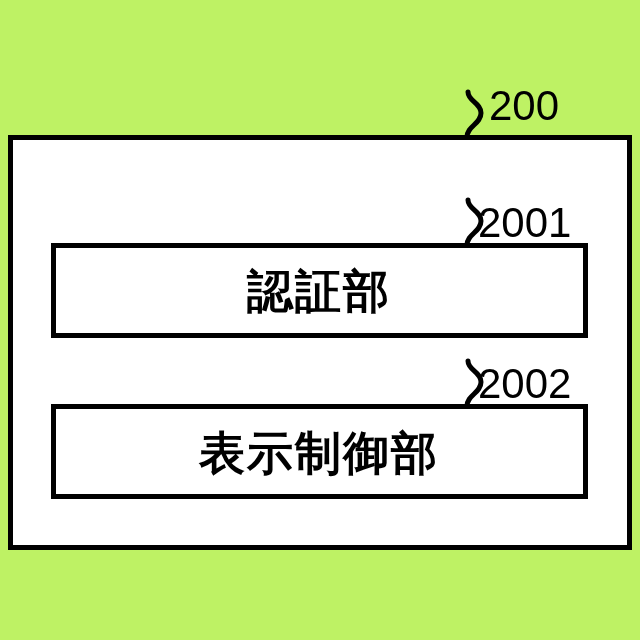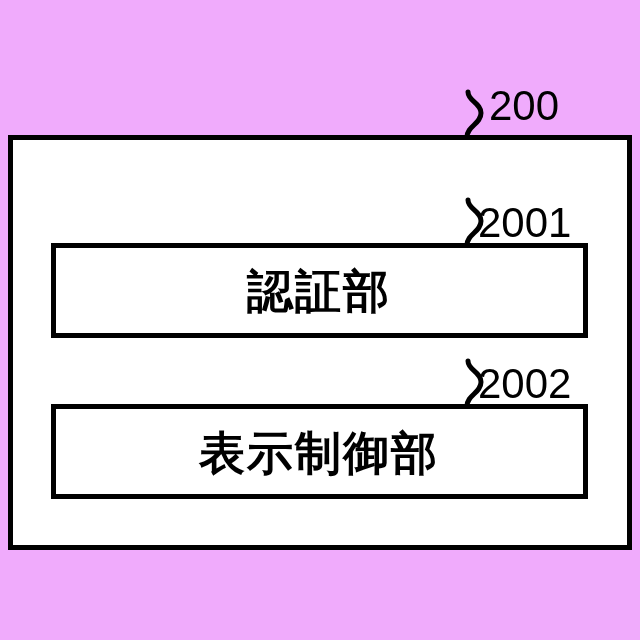--- a/index.html
+++ b/index.html
@@ -8,21 +8,21 @@
     padding: 0;
     background: #ffffff;
   }
   body {
     font-family: "Liberation Sans", "DejaVu Sans", sans-serif;
   }
   #figure-root {
     position: relative;
     width: 640px;
     height: 640px;
-    background: #f0abfc;
+    background: #bef264;
     overflow: hidden;
   }
   #figure-svg {
     position: absolute;
     left: 0;
     top: 0;
     width: 640px;
     height: 640px;
     display: block;
   }

